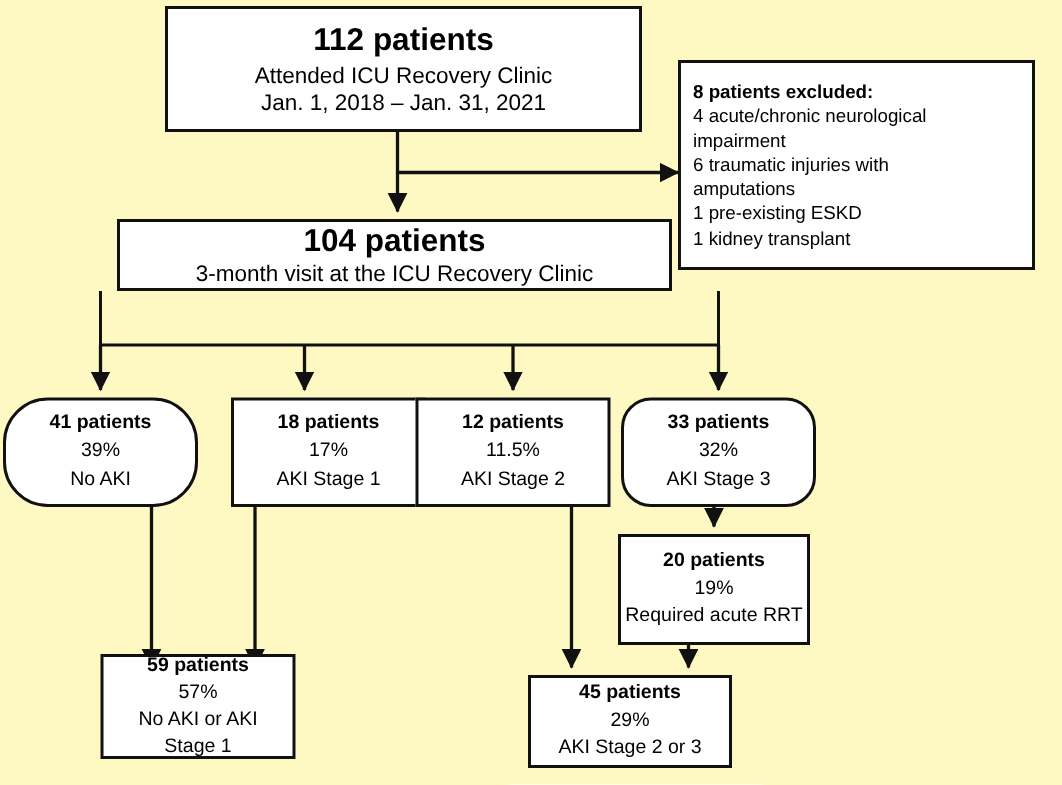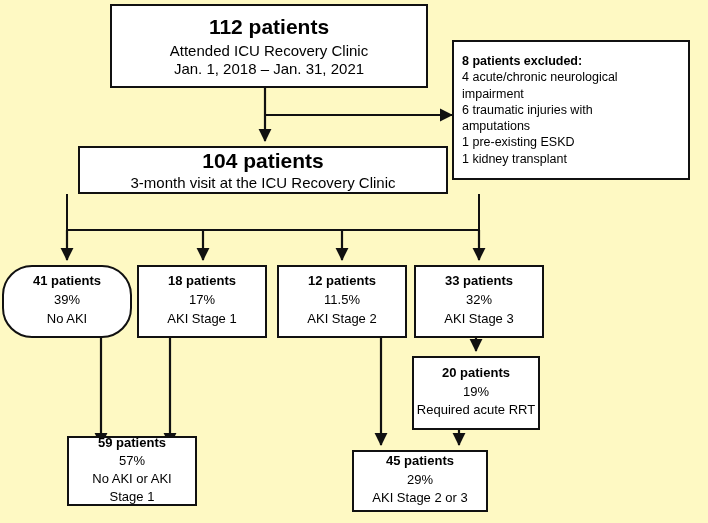--- a/index.html
+++ b/index.html
@@ -68,23 +68,23 @@
   }
   #node-threemonth .hdr { font-size: 21px; margin-bottom: 1px; }
   #node-threemonth .ln { font-size: 15px; }
   
   .stage-box {
     top: 265px; width: 130px; height: 73px;
   }
   .stage-box .hdr { font-size: 13px; margin-bottom: 3px; }
   .stage-box .ln { font-size: 13px; margin-bottom: 3px; }
   #node-stage-0 { left: 2px; border-radius: 30px; }
-  #node-stage-1 { left: 137px; }
+  #node-stage-1 { left: 154px; }
   #node-stage-2 { left: 277px; }
-  #node-stage-3 { left: 414px; }
+  #node-stage-3 { left: 414px; border-radius: 20px; }
   
   #node-rrt {
     left: 412px; top: 356px; width: 128px; height: 74px;
   }
   #node-rrt .hdr { font-size: 13px; margin-bottom: 3px; }
   #node-rrt .ln { font-size: 13px; margin-bottom: 3px; }
   
   #node-sum-mild {
     left: 67px; top: 436px; width: 130px; height: 70px;
   }

